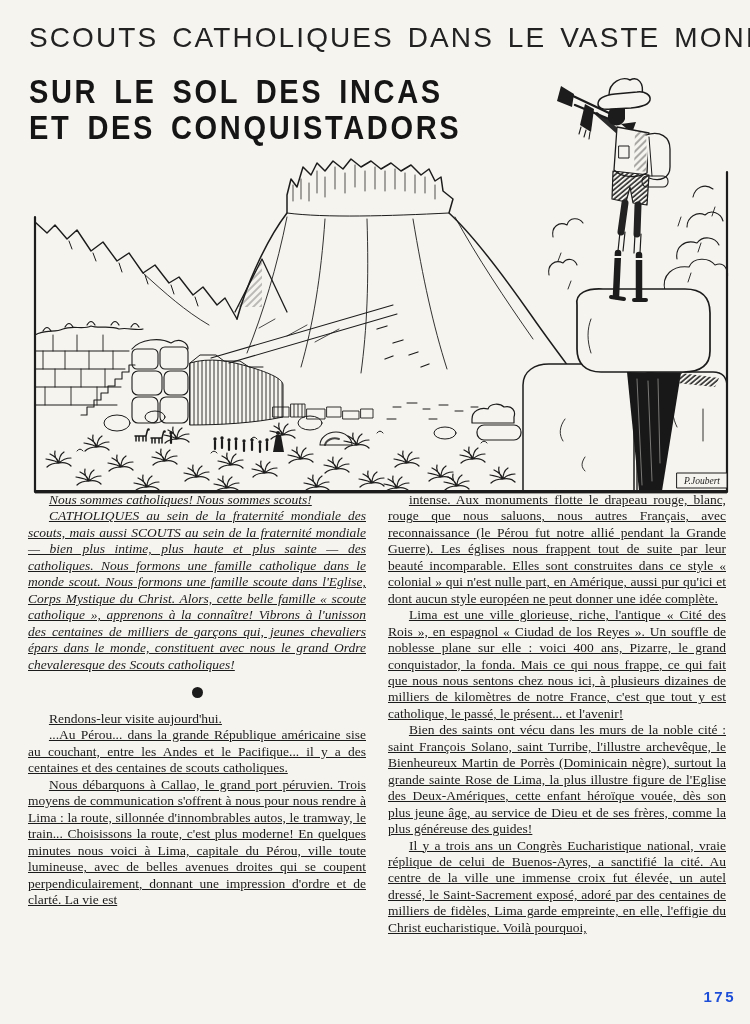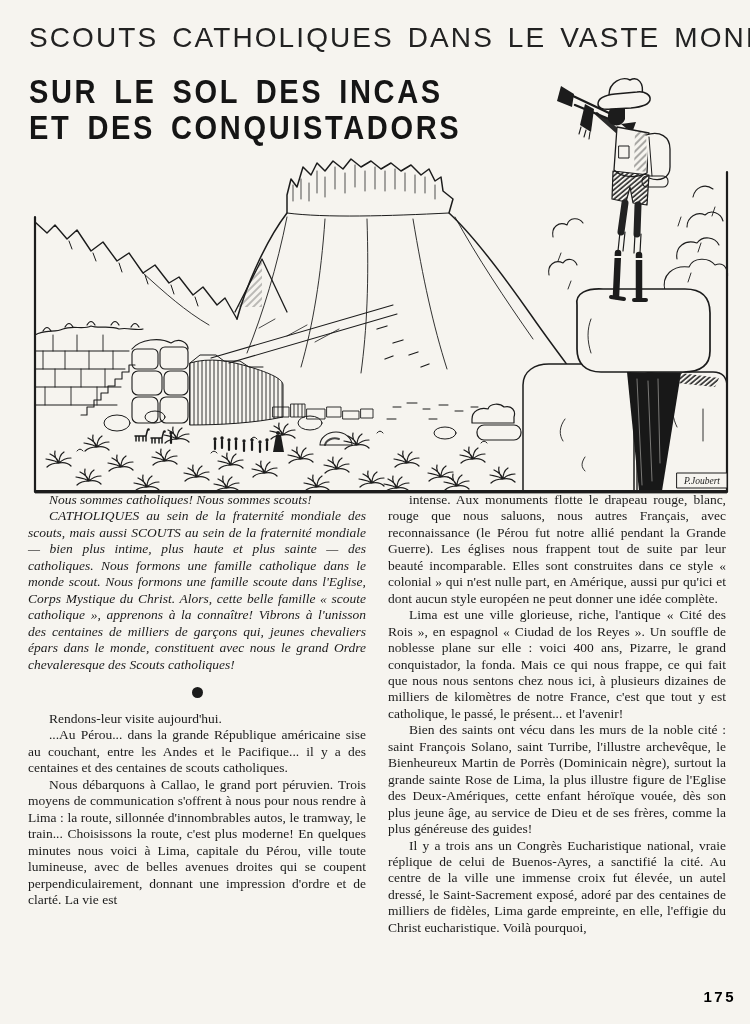--- a/index.html
+++ b/index.html
@@ -14,30 +14,30 @@
     font-size:28px;letter-spacing:2.1px;word-spacing:4px;
     white-space:nowrap;color:#222;
   }
   .title{
     position:absolute;left:29px;top:74px;margin:0;
     font-family:"Liberation Sans",sans-serif;font-weight:700;
     font-size:33px;line-height:36px;letter-spacing:3px;word-spacing:6px;
     transform:scaleX(0.88);transform-origin:left top;white-space:nowrap;color:#151515;
   }
   .illustration{position:absolute;left:25px;top:67px;width:712px;height:432px;}
-  .columns{position:absolute;left:28px;top:492px;width:698px;display:flex;gap:22px;}
+  .columns{position:absolute;left:28px;top:492px;width:698px;display:flex;gap:22px;text-decoration:underline;}
   .col{width:340px;font-size:13.5px;line-height:16.45px;text-align:justify;}
   .col p{margin:0;text-indent:1.55em;}
   .col p.ital{font-style:italic;}
   .bullet-wrap{padding:14px 0 13px;}
   .bullet-dot{width:11px;height:11px;border-radius:50%;background:#1b1b1b;margin:0 auto;}
   .page-number{
     position:absolute;right:14px;top:988px;
     font-family:"Liberation Sans",sans-serif;font-weight:700;
-    font-size:15px;letter-spacing:2.5px;color:#000000;
+    font-size:15px;letter-spacing:2.5px;color:#1d4ed8;
   }
 </style>
 </head>
 <body>
 
 <div class="page">
 
   <h1 class="kicker">SCOUTS CATHOLIQUES DANS LE VASTE MONDE</h1>
 
   <h2 class="title"><span>SUR LE SOL DES INCAS</span><br><span>ET DES CONQUISTADORS</span></h2>

